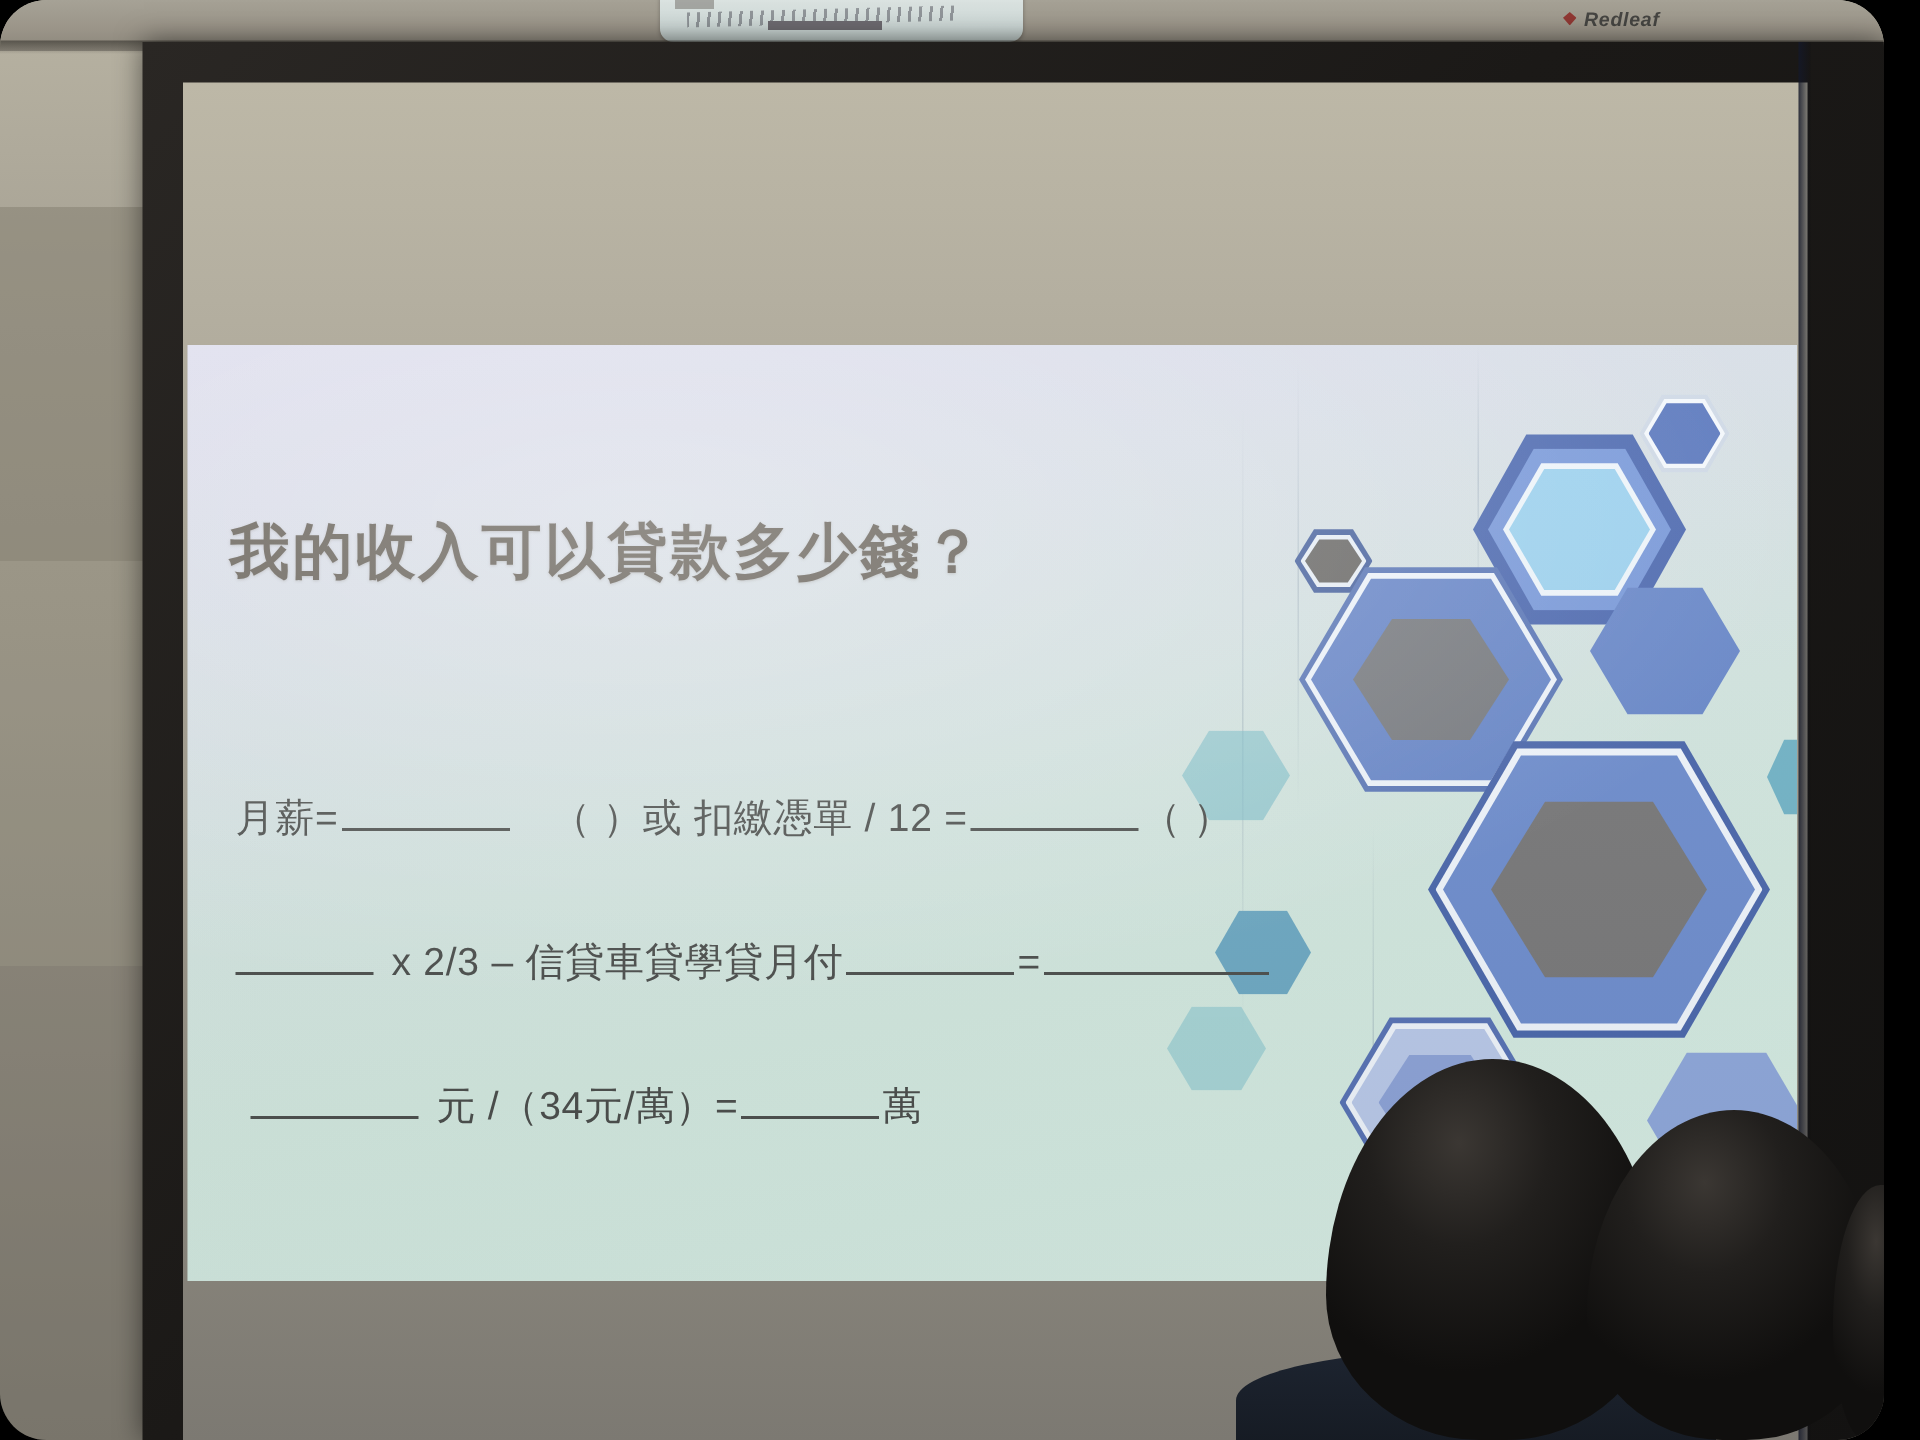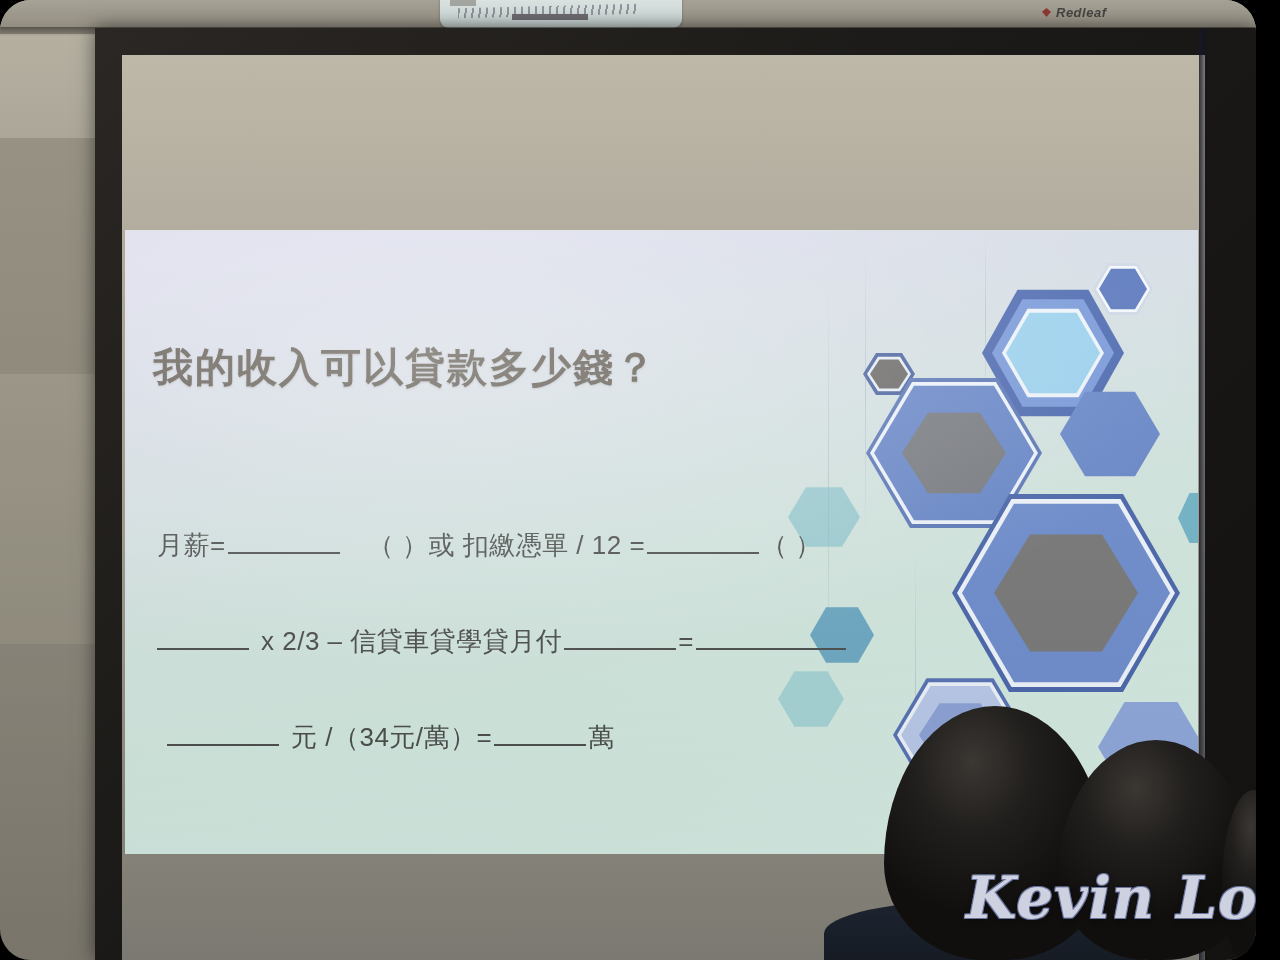--- a/index.html
+++ b/index.html
@@ -373,15 +373,14 @@
       <span>萬</span>
     </div>
 
   </div>
 
   <div class="shoulder" style="left:824px; top:900px; width:320px; height:70px;"></div>
   <div class="head" style="left:884px; top:706px; width:222px; height:254px;"></div>
   <div class="head" style="left:1058px; top:740px; width:196px; height:220px;"></div>
   <div class="head" style="left:1222px; top:790px; width:72px; height:170px; border-radius:44% 44% 30% 30% / 55% 55% 45% 45%;"></div>
 
-  <div class="watermark">Kevin Lo</div>
 
 </div>
 
 </body></html>

